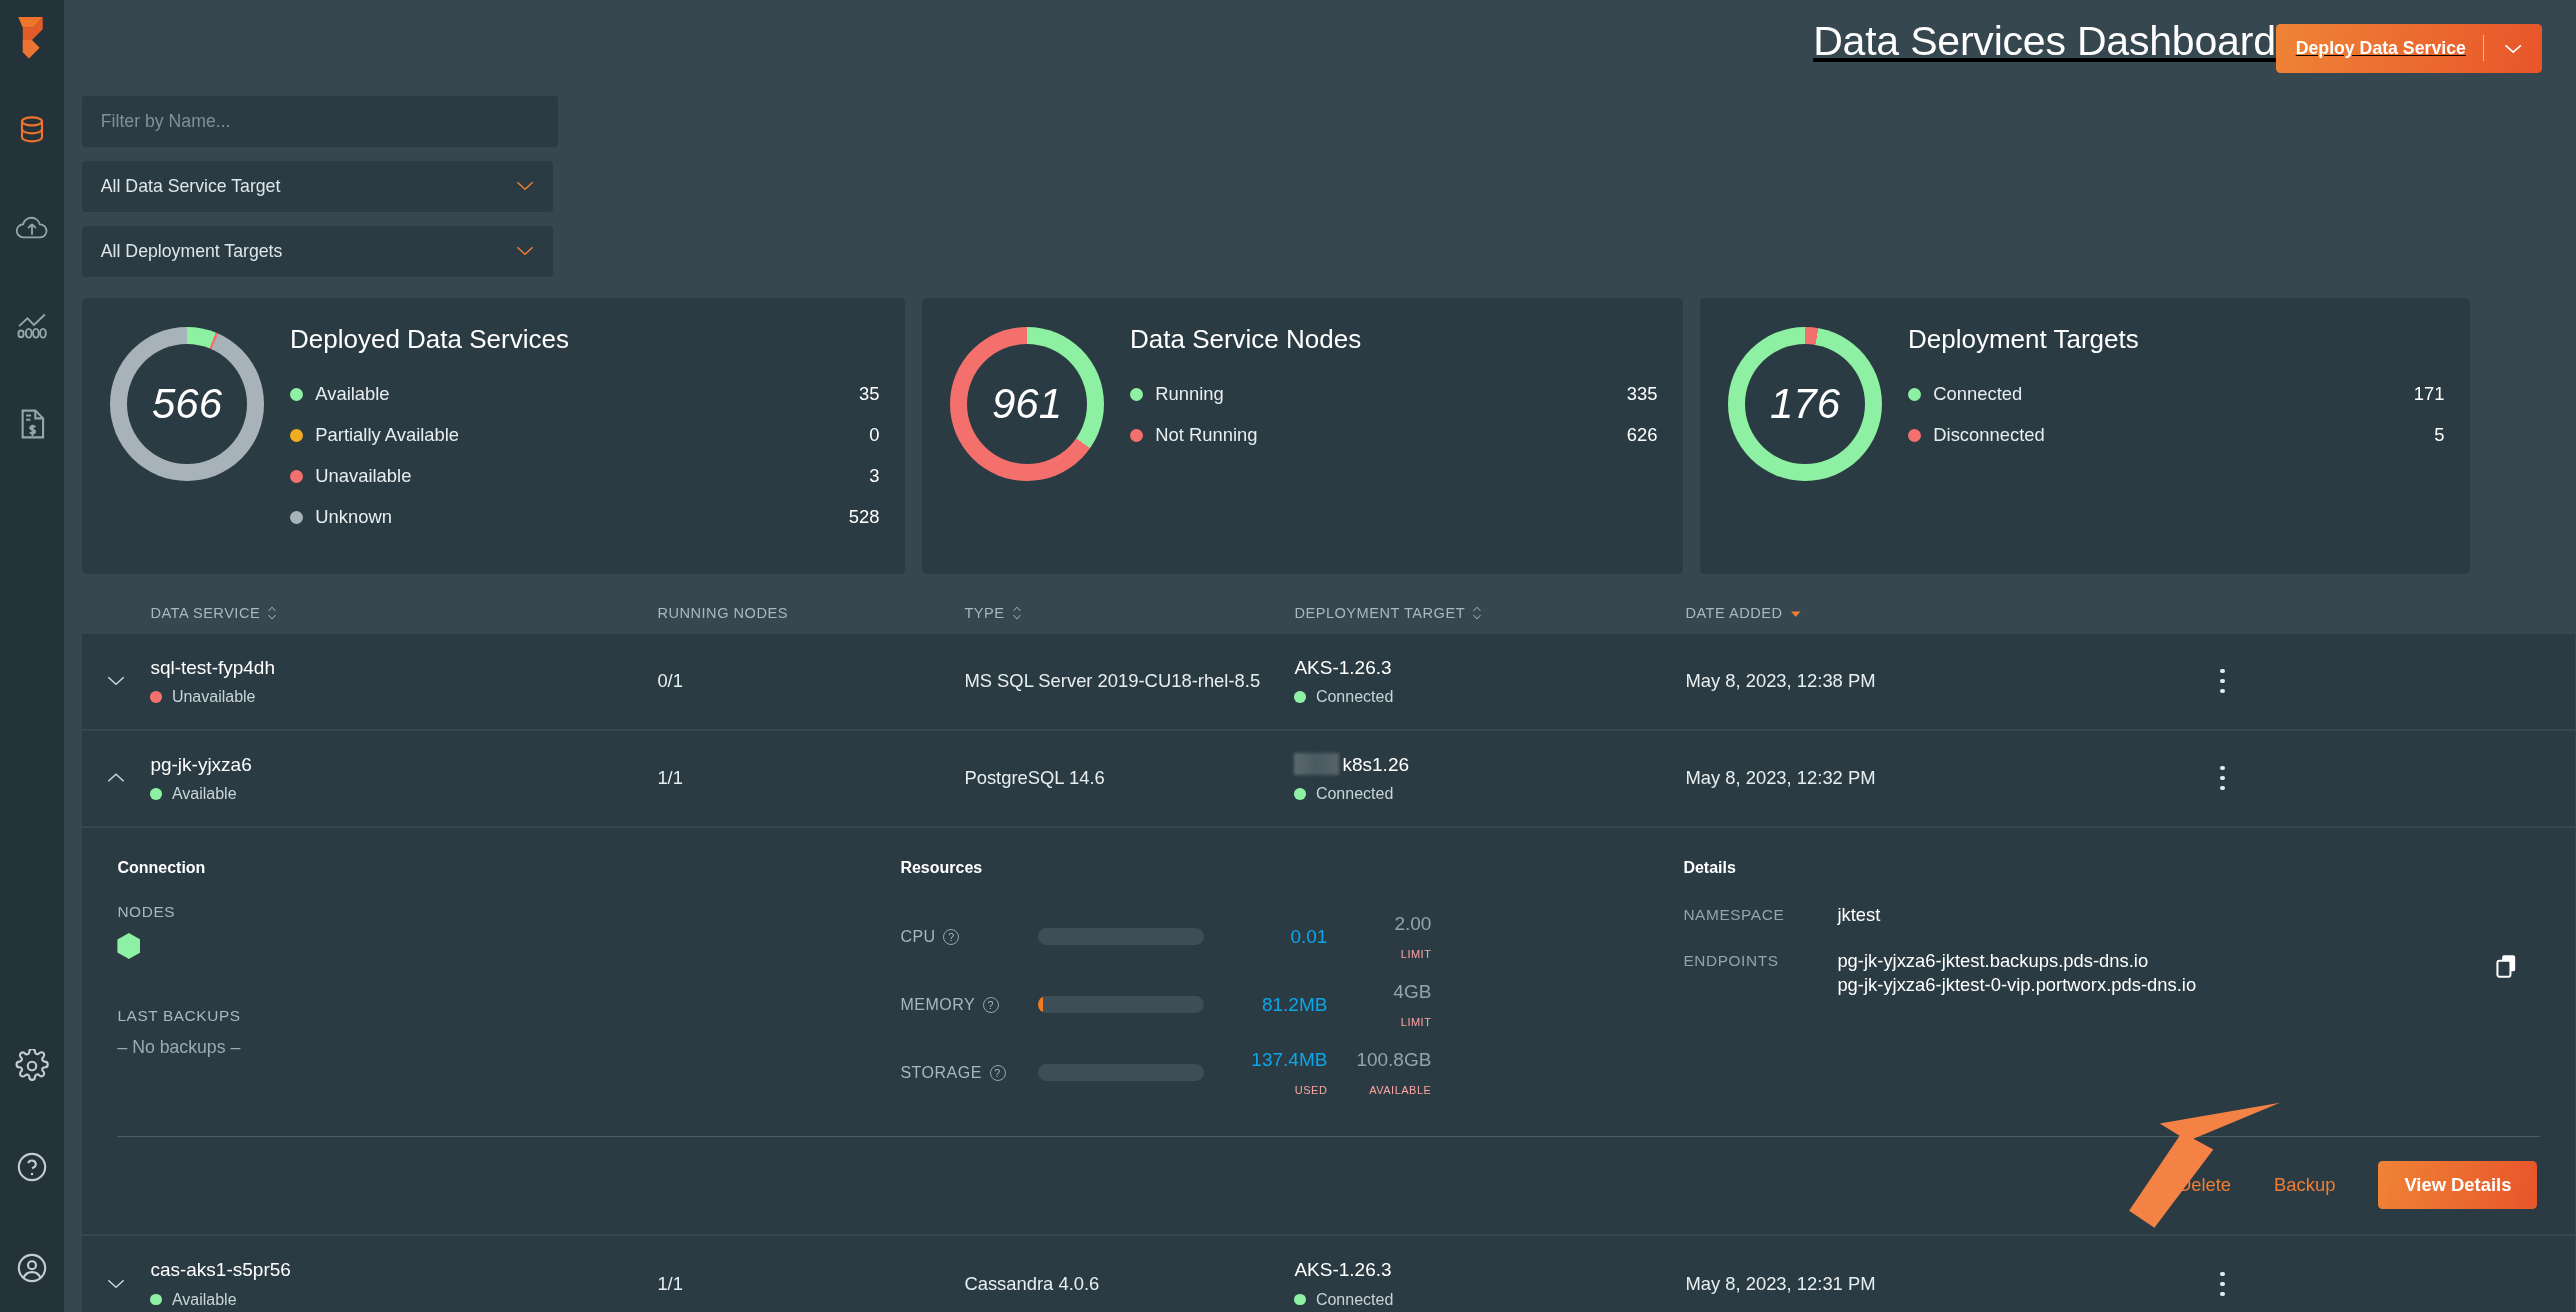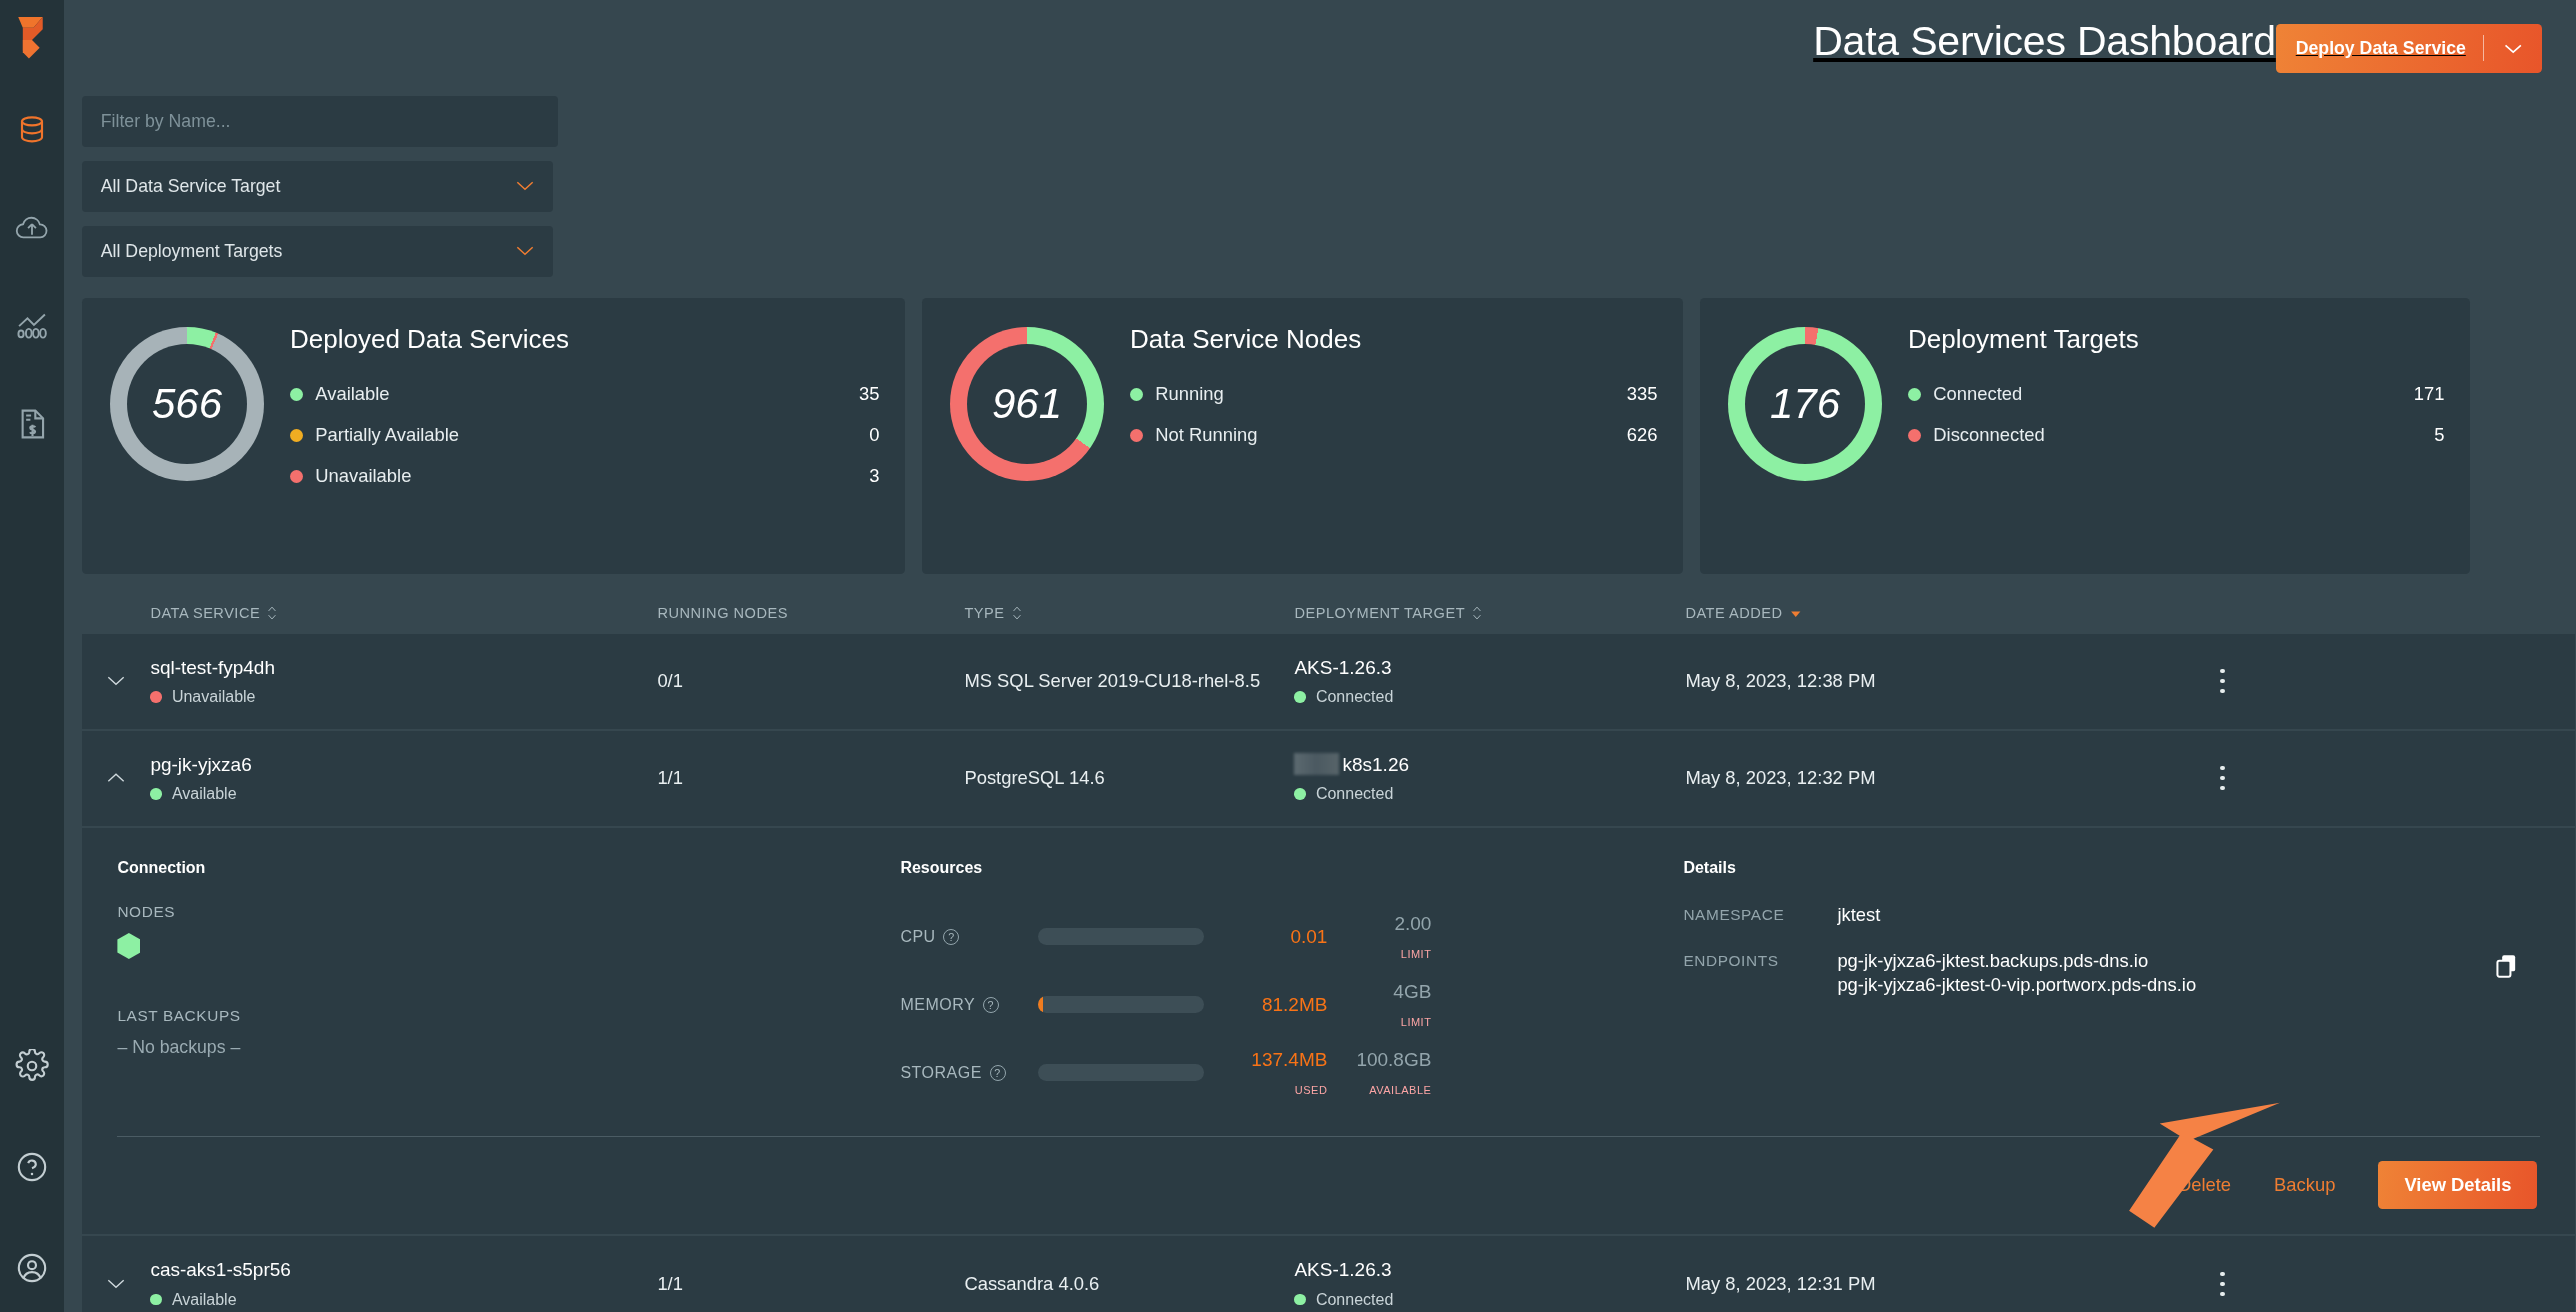--- a/index.html
+++ b/index.html
@@ -116,21 +116,21 @@
   .hexnode { width: 23px; height: 26px; background: #8df0a3; clip-path: polygon(50% 0,100% 25%,100% 75%,50% 100%,0 75%,0 25%); }
   .nobackups { font-size: 17.7px; color: #9aabb2; }
 
   .res-row { display: flex; align-items: center; height: 68px; }
   .res-name { flex: 0 0 138px; font-size: 16px; letter-spacing: 0.5px; color: #a8b8be; text-transform: uppercase; display: flex; align-items: center; gap: 7.7px;}
   .qmark { width: 16px; height: 16px; border-radius: 50%; border: 1.2px solid #93a5ac; color: #a8b8be; font-size: 10.7px; display: flex; align-items: center; justify-content: center; }
   .bar-track { flex: 0 0 166px; height: 17px; background: #3d4e56; border-radius: 8.4px; overflow: hidden; margin-right: 31px;}
   .bar-fill { height: 100%; background: #f07c1f; }
   .res-v1 { flex: 0 0 92px; text-align: right; }
   .res-v2 { flex: 0 0 104px; text-align: right; }
-  .res-big { font-size: 19px; color: #f97316; display: block; }
+  .res-big { font-size: 19px; color: #0ea5e9; display: block; }
   .res-big.dim { color: #93a5ac; }
   .res-small { font-size: 11px; letter-spacing: 0.5px; color: #fca5a5; display: block; margin-top: 13px; text-transform: uppercase;}
 
   .det-row { display: flex; margin-bottom: 21.5px; }
   .det-label { flex: 0 0 154px; font-size: 15.4px; letter-spacing: 0.6px; color: #93a5ac; text-transform: uppercase; padding-top: 3.1px;}
   .det-val { flex: 1 1 auto; font-size: 18.4px; color: #ffffff; line-height: 1.33; }
   .copy-icon { flex: 0 0 46px; padding-top: 4.6px; }
 
   .panel-sep { height: 0.8px; background: #4b5c64; margin: 29px 35px 0 35px; }
   .panel-actions { display: flex; align-items: center; justify-content: flex-end; height: 98px; padding-right: 38px; gap: 43px; }
@@ -266,20 +266,25 @@
         </div>
         <div class="legend-row">
           <span class="legend-dot" id="d01" style="background: rgb(240, 173, 34);"></span>
           <span class="legend-label">Partially Available</span>
           <span class="legend-val">0</span>
         </div>
         <div class="legend-row">
           <span class="legend-dot" id="d02" style="background: rgb(244, 112, 109);"></span>
           <span class="legend-label">Unavailable</span>
           <span class="legend-val">3</span>
+        </div>
+        <div class="legend-row">
+          <span class="legend-dot" id="d03" style="background: rgb(167, 179, 184);"></span>
+          <span class="legend-label">Unknown</span>
+          <span class="legend-val">528</span>
         </div>
       </div>
     </div>
 
     <div class="card c2">
       <div class="donut-wrap">
         <div class="donut" id="donut1" style="background: conic-gradient(rgb(141, 240, 163) 0deg, rgb(141, 240, 163) 125deg, rgb(244, 112, 109) 125deg, rgb(244, 112, 109) 360deg);">
           <div class="hole">961</div>
         </div>
       </div>

